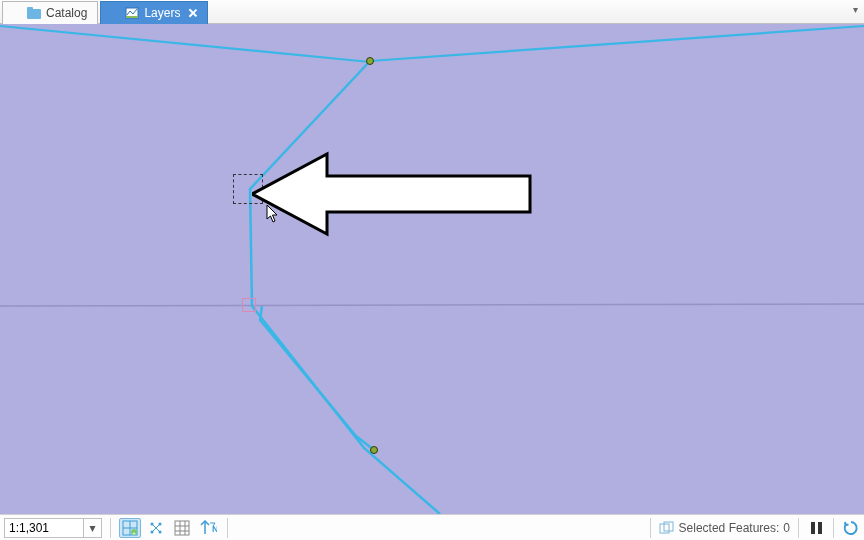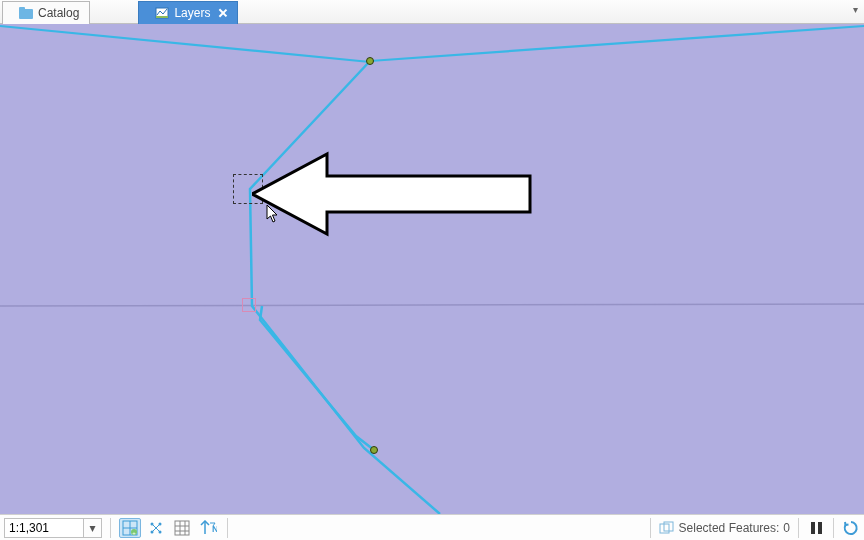--- a/index.html
+++ b/index.html
@@ -18,37 +18,36 @@
       display: flex;
       align-items: stretch;
       border-bottom: 1px solid #c0c0c0;
       padding-left: 2px;
       position: relative;
     }
     .tab {
       display: flex;
       align-items: center;
       gap: 5px;
-      padding: 0 10px 0 16px;
+      padding: 0 10px 0 24px;
       border: 1px solid #b8b8b8;
       border-bottom: none;
       margin-right: 2px;
       cursor: pointer;
       position: relative;
       top: 1px;
     }
     .tab.inactive {
       background: #fbfbfb;
       color: #444;
     }
     .tab.active {
       background: #4a8fd8;
       border-color: #3a7cc0;
       color: #fff;
-      margin-left: 46px;
     }
     .tab-icon {
       width: 14px; height: 14px;
       display: flex; align-items: center; justify-content: center;
     }
     .close-x {
       width: 8px; height: 8px;
       position: relative;
       margin-left: 4px;
     }

